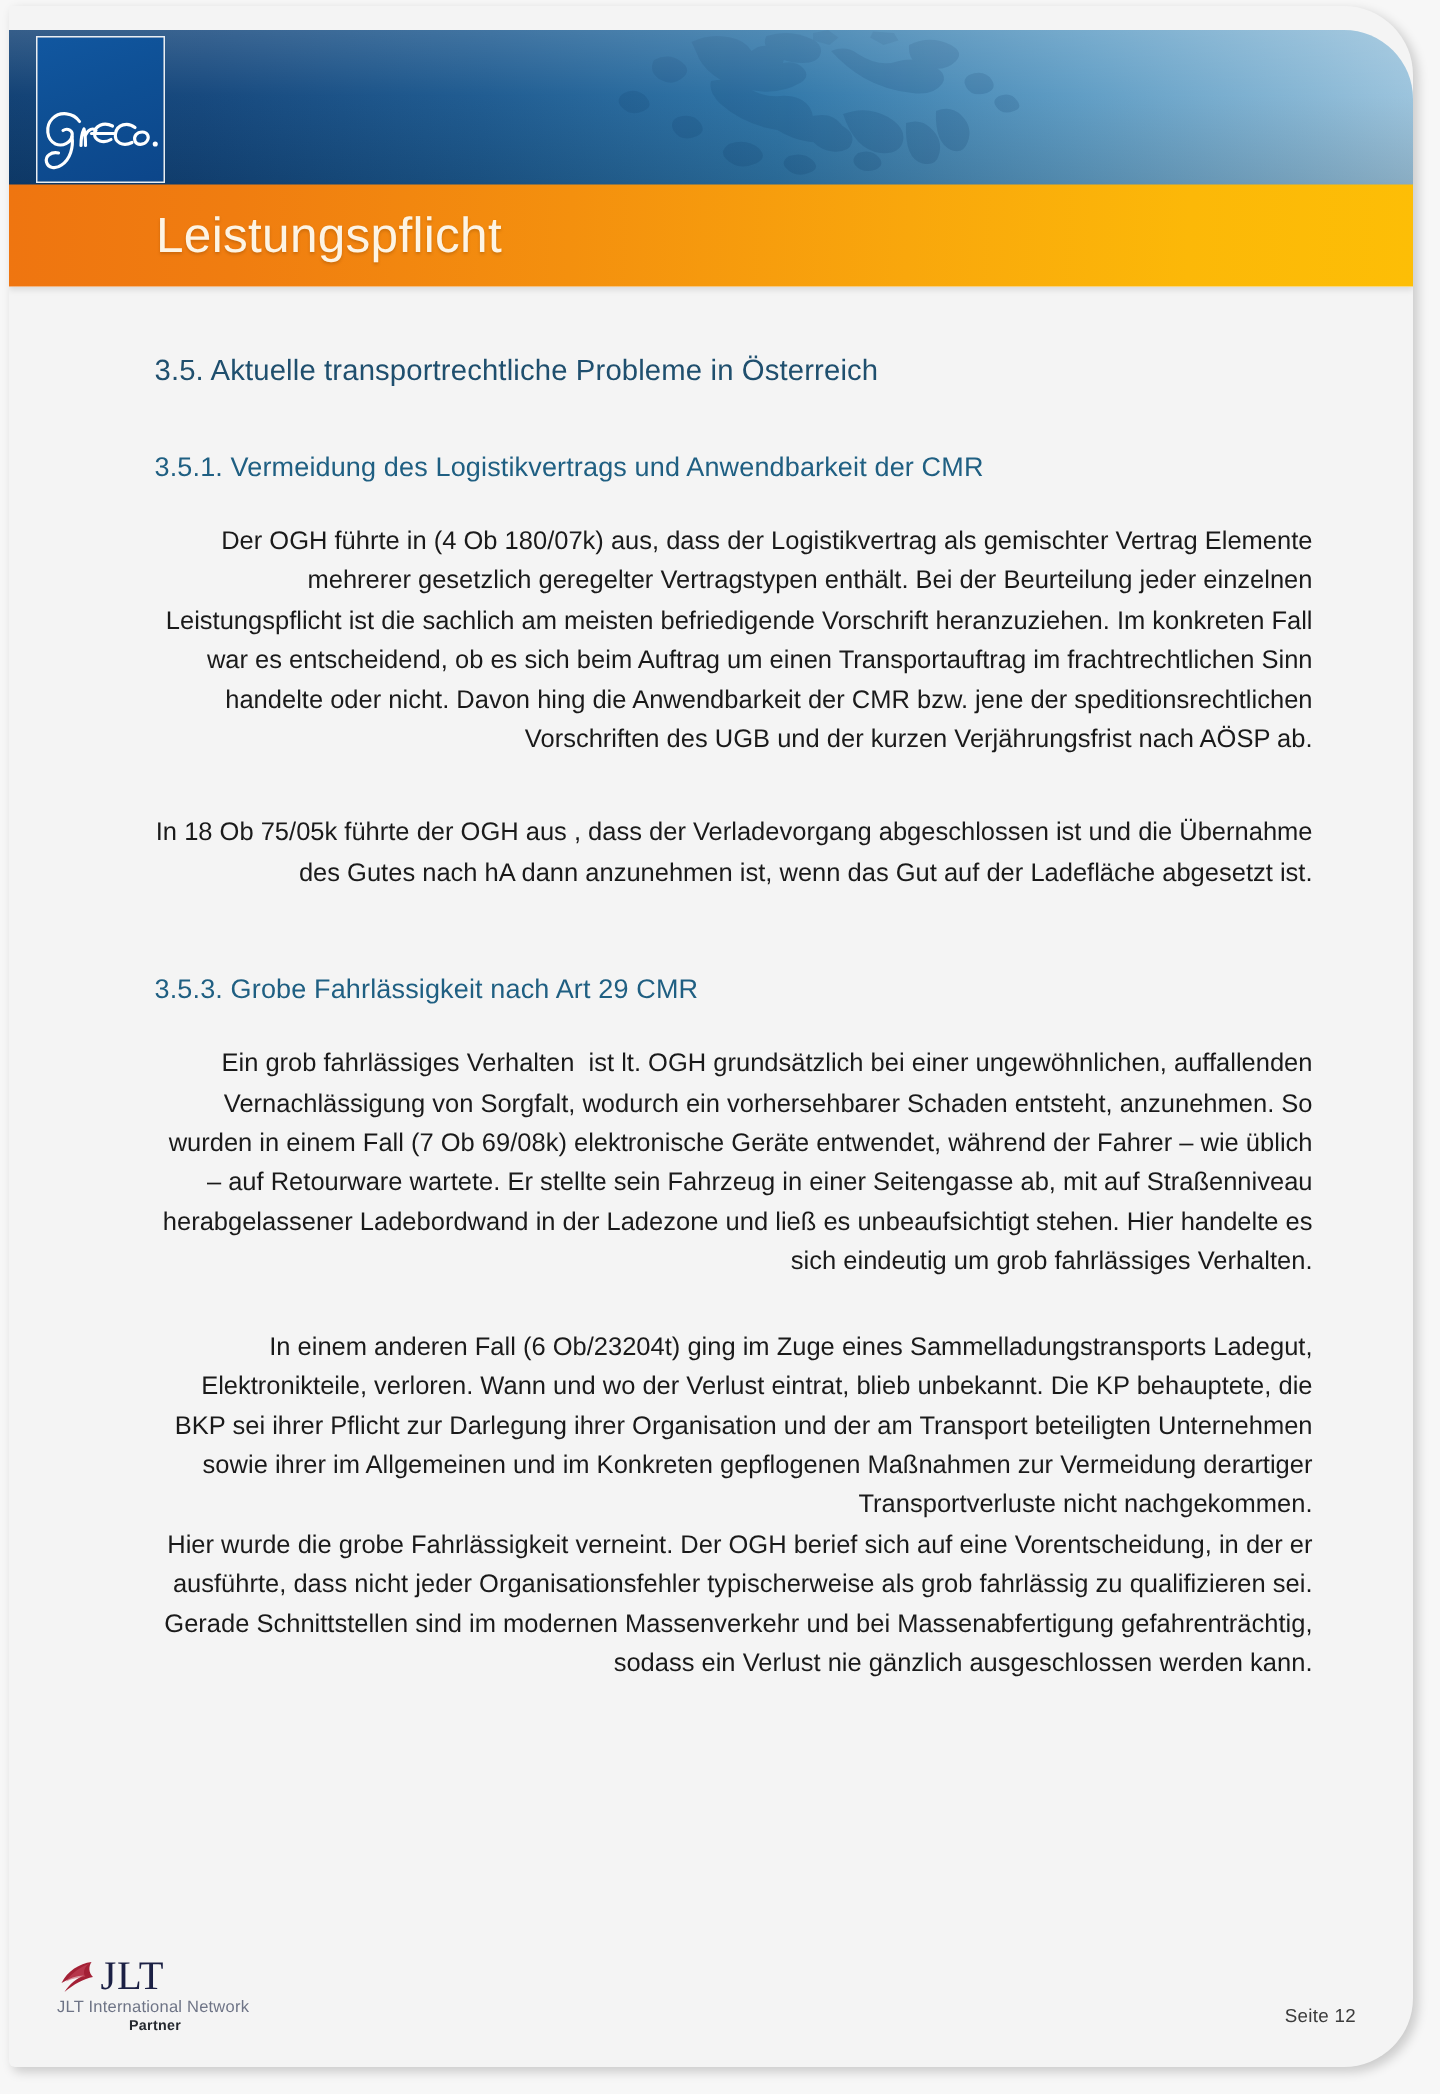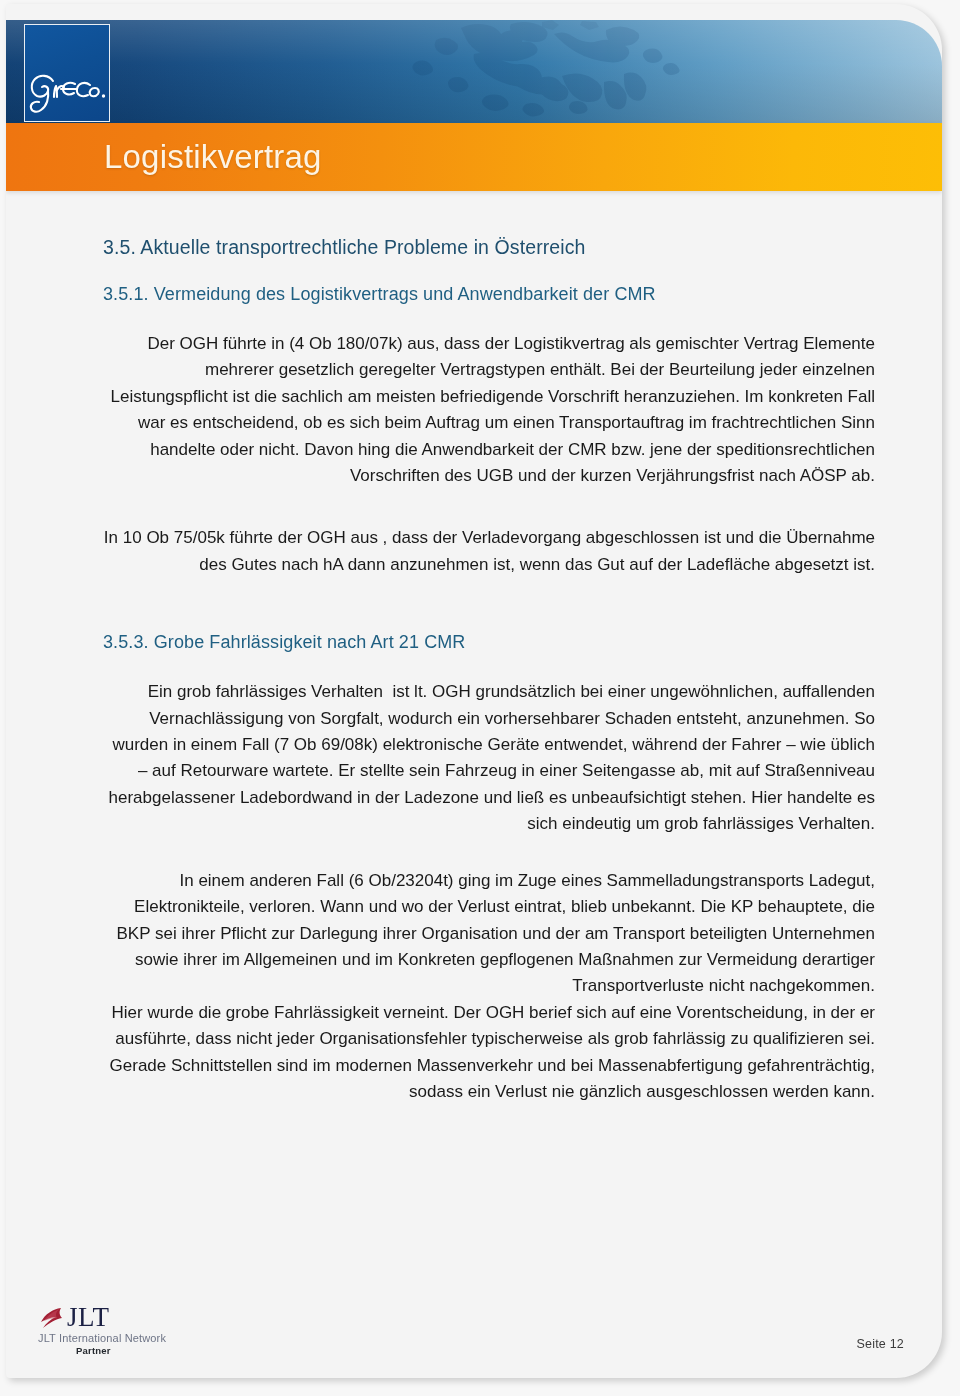--- a/index.html
+++ b/index.html
@@ -116,21 +116,21 @@
 
   
   .content {
     position: absolute;
     left: 97px;
     top: 232px;
     width: 772px;
   }
 
   h2.section-h {
-    margin: 0 0 25px 0;
+    margin: 0 0 42px 0;
     font-size: 19.5px;
     font-weight: 400;
     color: #1f4f6e;
     letter-spacing: 0.1px;
   }
   h3.sub-h {
     margin: 0 0 26px 0;
     font-size: 18px;
     font-weight: 400;
     color: #1f5f82;
@@ -181,21 +181,21 @@
   }
   .jlt-sub {
     margin-top: 1px;
     font-size: 11px;
     color: #6e7486;
     letter-spacing: 0.15px;
     white-space: nowrap;
   }
   .jlt-partner {
     margin-top: 1px;
-    margin-left: 28px;
+    margin-left: 38px;
     font-size: 9.5px;
     font-weight: bold;
     color: #25292f;
     letter-spacing: 0.2px;
     padding-left: 10px;
   }
   .page-num {
     position: absolute;
     right: 38px;
     bottom: 27px;
@@ -256,37 +256,37 @@
 
           <path d="M63 16 C58 12 51 14 50 20 C49 26 55 29 61 26"></path>
 
           <path d="M68 19 C64 19 62 22 63 25 C64 28 69 28 71 25 C73 22 71 19 68 19z"></path>
         </g>
         <circle cx="76.5" cy="27" r="1.7" fill="#ffffff"></circle>
       </svg>
     </div>
 
     <div class="title-band">
-      <div class="doc-title">Logistikvertrag</div>
+      <div class="doc-title">Leistungspflicht</div>
     </div>
 
     <div class="content">
 
       <h2 class="section-h">3.5. Aktuelle transportrechtliche Probleme in Österreich</h2>
 
       <h3 class="sub-h">3.5.1. Vermeidung des Logistikvertrags und Anwendbarkeit der CMR</h3>
       <p class="body-text">Der OGH führte in (4 Ob 180/07k) aus, dass der Logistikvertrag als gemischter Vertrag Elemente mehrerer gesetzlich geregelter Vertragstypen enthält. Bei der Beurteilung jeder einzelnen Leistungspflicht ist die sachlich am meisten befriedigende Vorschrift heranzuziehen. Im konkreten Fall war es entscheidend, ob es sich beim Auftrag um einen Transportauftrag im frachtrechtlichen Sinn handelte oder nicht. Davon hing die Anwendbarkeit der CMR bzw. jene der speditionsrechtlichen Vorschriften des UGB und der kurzen Verjährungsfrist nach AÖSP ab.</p>
 
       <div class="block-gap-sm"></div>
 
-      <p class="body-text">In 10 Ob 75/05k führte der OGH aus , dass der Verladevorgang abgeschlossen ist und die Übernahme des Gutes nach hA dann anzunehmen ist, wenn das Gut auf der Ladefläche abgesetzt ist.</p>
+      <p class="body-text">In 18 Ob 75/05k führte der OGH aus , dass der Verladevorgang abgeschlossen ist und die Übernahme des Gutes nach hA dann anzunehmen ist, wenn das Gut auf der Ladefläche abgesetzt ist.</p>
 
       <div class="block-gap-md"></div>
 
-      <h3 class="sub-h">3.5.3. Grobe Fahrlässigkeit nach Art 21 CMR</h3>
+      <h3 class="sub-h">3.5.3. Grobe Fahrlässigkeit nach Art 29 CMR</h3>
       <p class="body-text">Ein grob fahrlässiges Verhalten  ist lt. OGH grundsätzlich bei einer ungewöhnlichen, auffallenden Vernachlässigung von Sorgfalt, wodurch ein vorhersehbarer Schaden entsteht, anzunehmen. So wurden in einem Fall (7 Ob 69/08k) elektronische Geräte entwendet, während der Fahrer – wie üblich – auf Retourware wartete. Er stellte sein Fahrzeug in einer Seitengasse ab, mit auf Straßenniveau herabgelassener Ladebordwand in der Ladezone und ließ es unbeaufsichtigt stehen. Hier handelte es sich eindeutig um grob fahrlässiges Verhalten.</p>
       <p class="body-text">In einem anderen Fall (6 Ob/23204t) ging im Zuge eines Sammelladungstransports Ladegut, Elektronikteile, verloren. Wann und wo der Verlust eintrat, blieb unbekannt. Die KP behauptete, die BKP sei ihrer Pflicht zur Darlegung ihrer Organisation und der am Transport beteiligten Unternehmen sowie ihrer im Allgemeinen und im Konkreten gepflogenen Maßnahmen zur Vermeidung derartiger Transportverluste nicht nachgekommen.
 Hier wurde die grobe Fahrlässigkeit verneint. Der OGH berief sich auf eine Vorentscheidung, in der er ausführte, dass nicht jeder Organisationsfehler typischerweise als grob fahrlässig zu qualifizieren sei. Gerade Schnittstellen sind im modernen Massenverkehr und bei Massenabfertigung gefahrenträchtig, sodass ein Verlust nie gänzlich ausgeschlossen werden kann.</p>
 
     </div>
 
     <div class="footer">
 
       <div class="jlt-logo">
         <div class="jlt-row">

